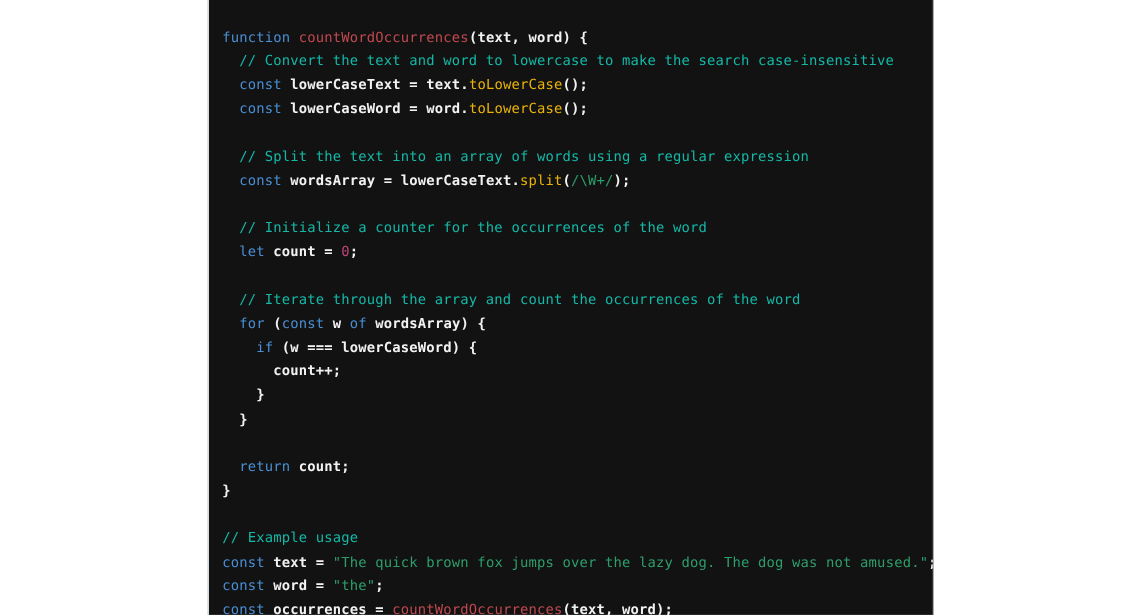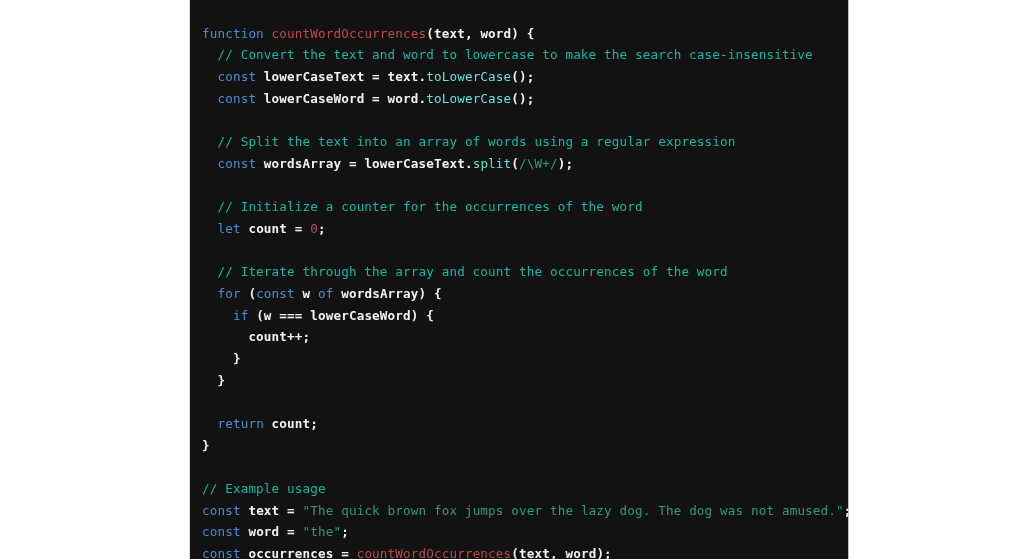--- a/index.html
+++ b/index.html
@@ -50,21 +50,21 @@
     tab-size: 2;
   }
   .ln {
     display: block;
     height: 21.7px;
     white-space: pre;
   }
   
   .t-kw      { color: #4a8fd4; }
   .t-fn      { color: #c0494f; }
-  .t-method  { color: #5eead4; }
+  .t-method  { color: #eab308; }
   .t-comment { color: #14b8a6; }
   .t-str     { color: #2d9e6b; }
   .t-num     { color: #c0457a; }
   .t-regex   { color: #2d9e6b; }
   .t-plain   { color: #f2f2f2; font-weight: bold; }
   .t-punct   { color: #f2f2f2; font-weight: bold; }
   .t-var     { color: #f2f2f2; font-weight: bold; }
 </style>
 </head>
 <body>

